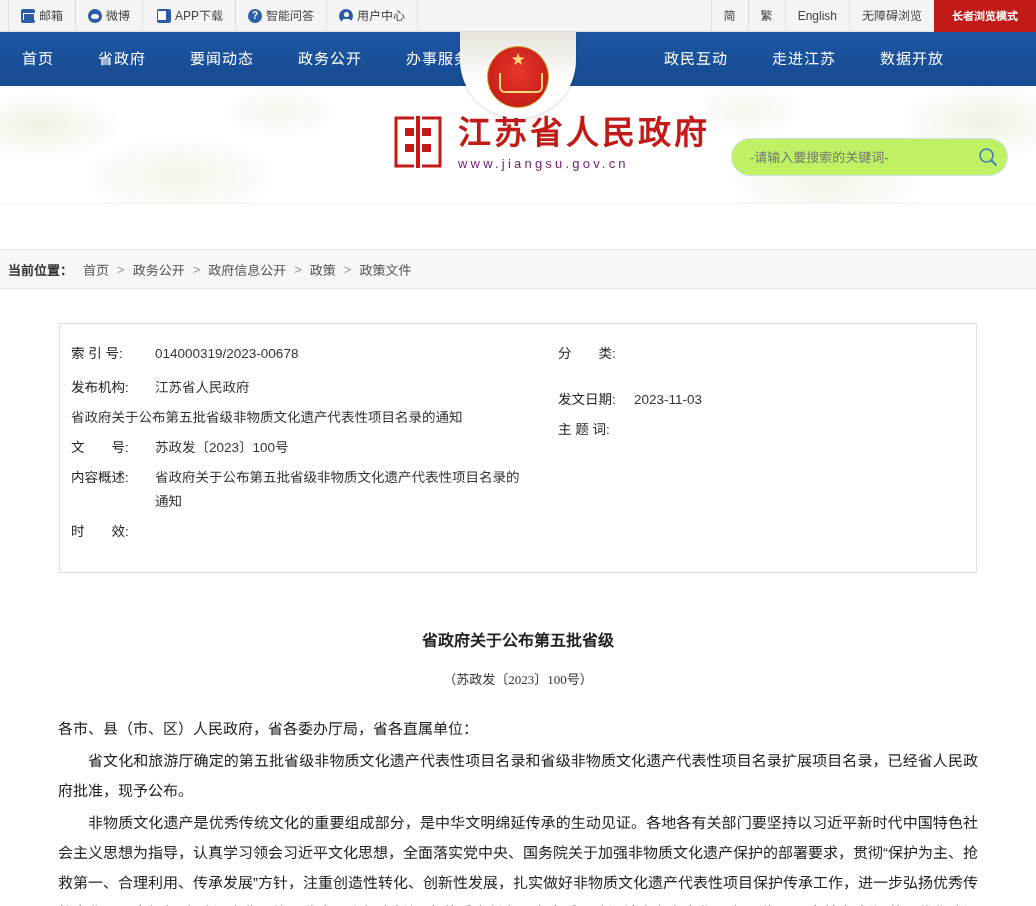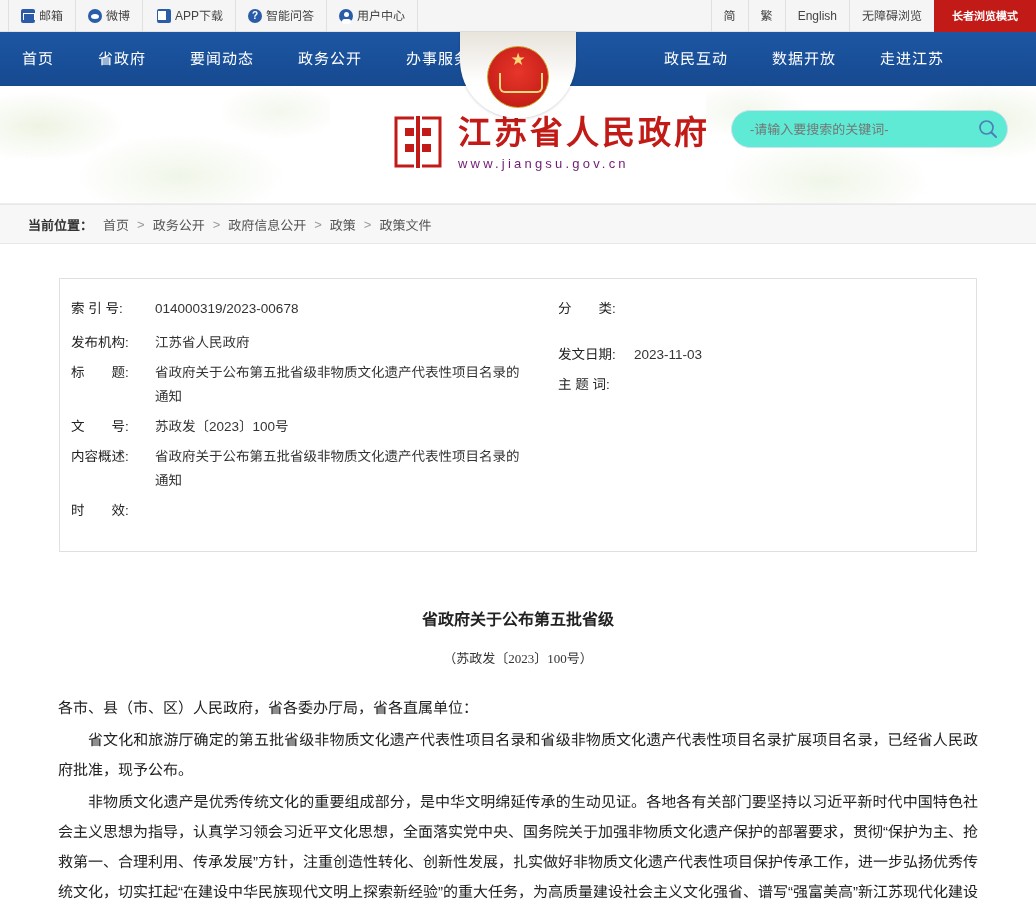--- a/index.html
+++ b/index.html
@@ -243,23 +243,23 @@
   }
   .logo-text-sub {
     color: #701a75;
     font-size: 13px;
     letter-spacing: 3.2px;
     margin-top: 4px;
     font-family: "Liberation Sans", sans-serif;
   }
   .search-box {
     position: absolute;
-    right: 28px; top: 24px;
+    right: 28px; top: 52px;
     width: 277px; height: 38px;
-    background: #5eead4;
+    background: #bef264;
     border: 1px solid #cfe0ef;
     border-radius: 19px;
     display: flex;
     align-items: center;
     padding: 0 12px 0 16px;
   }
   .search-box input {
     flex: 1;
     border: none;
     outline: none;
@@ -278,23 +278,24 @@
   .search-btn svg { display: block; }
 
   
   .crumb {
     height: 40px;
     background: #f7f7f7;
     border-top: 1px solid #e8e8e8;
     border-bottom: 1px solid #e8e8e8;
     display: flex;
     align-items: center;
-    padding-left: 28px;
+    padding-left: 8px;
     font-size: 13px;
     color: #555;
+    margin-top: 45px;
   }
   .crumb b { color: #333; font-weight: bold; margin-right: 10px; }
   .crumb a { color: #555; text-decoration: none; }
   .crumb .sep { margin: 0 8px; color: #999; }
 
   
   .content {
     padding: 34px 28px 0 28px;
   }
   .meta-table {
@@ -390,22 +391,22 @@
       <div class="nav-item">省政府</div>
       <div class="nav-item">要闻动态</div>
       <div class="nav-item">政务公开</div>
       <div class="nav-item">办事服务</div>
     </div>
     <div class="nav-emblem">
       <div class="emblem-circle"></div>
     </div>
     <div class="nav-right">
       <div class="nav-item">政民互动</div>
+      <div class="nav-item">走进江苏</div>
       <div class="nav-item">数据开放</div>
-      <div class="nav-item">走进江苏</div>
     </div>
   </div>
 
   <div class="banner">
     <div class="banner-bg-left"></div>
     <div class="banner-bg-right"></div>
 
     <div class="logo-wrap">
       <div class="logo-mark">
         <svg width="52" height="56" viewBox="0 0 52 56">
@@ -454,21 +455,20 @@
       <div class="meta-col left">
         <div class="meta-row">
           <span class="meta-label w1">索 引 号:</span>
           <span class="meta-value">014000319/2023-00678</span>
         </div>
         <div class="meta-row" style="margin-top:10px">
           <span class="meta-label w1">发布机构:</span>
           <span class="meta-value">江苏省人民政府</span>
         </div>
         <div class="meta-row">
-          <span class="meta-label w1">标　　题:</span>
           <span class="meta-value">省政府关于公布第五批省级非物质文化遗产代表性项目名录的通知</span>
         </div>
         <div class="meta-row">
           <span class="meta-label w1">文　　号:</span>
           <span class="meta-value">苏政发〔2023〕100号</span>
         </div>
         <div class="meta-row">
           <span class="meta-label w1">内容概述:</span>
           <span class="meta-value">省政府关于公布第五批省级非物质文化遗产代表性项目名录的通知</span>
         </div>

